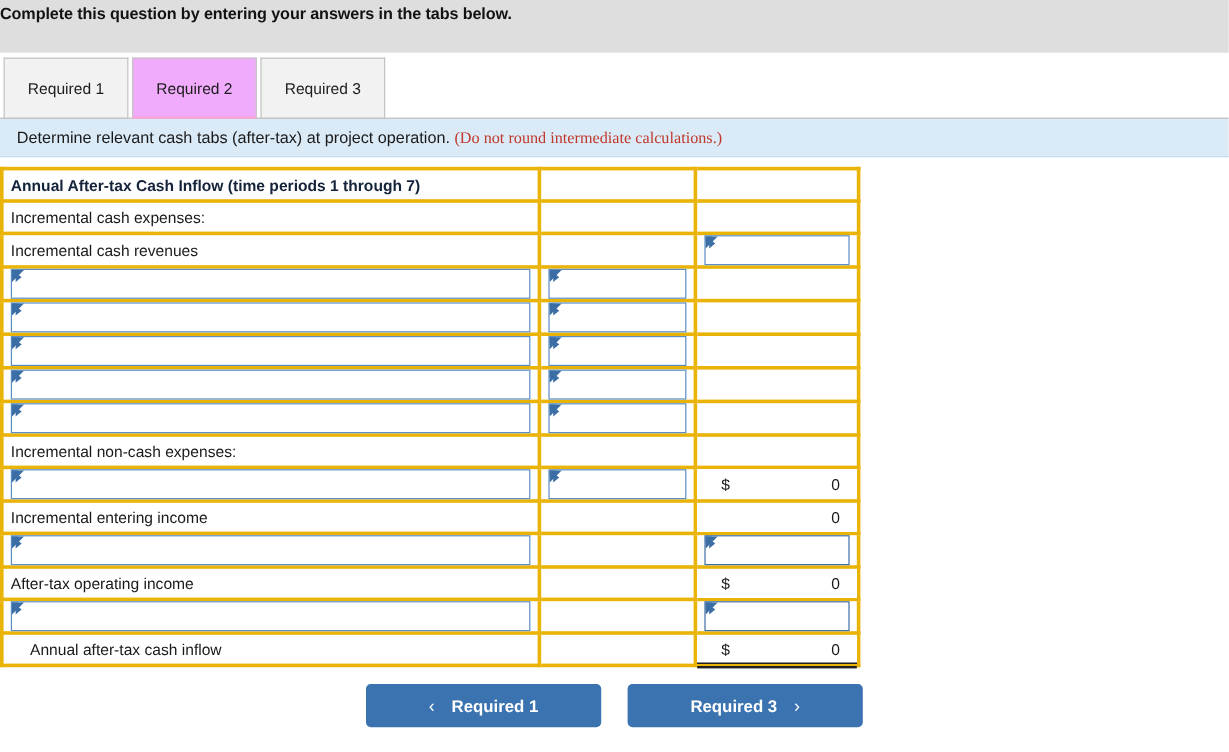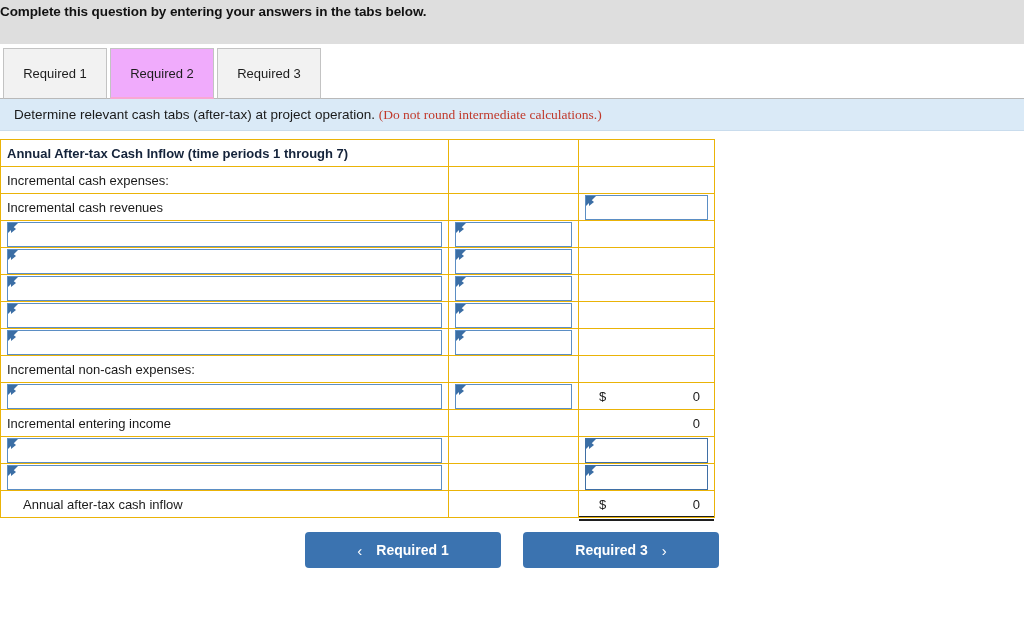--- a/index.html
+++ b/index.html
@@ -100,21 +100,21 @@
     border-collapse: collapse;
     table-layout: fixed;
     width: 714px;
     font-size: 13px;
   }
   table.sheet col.c-label { width: 448px; }
   table.sheet col.c-mid   { width: 130px; }
   table.sheet col.c-val   { width: 136px; }
 
   table.sheet td {
-    border: 1px solid #eab308;
+    border: 3px solid #eab308;
     height: 27px;
     padding: 0 6px;
     box-sizing: border-box;
     vertical-align: middle;
     background: #ffffff;
   }
 
   td.hdr {
     background: #7cade3;
     font-weight: bold;
@@ -400,20 +400,30 @@
         </span>
       </td>
       <td></td>
       <td class="ctrl">
         <span class="inputbox marker dark">
           <span class="val-text"></span>
         </span>
       </td>
     </tr>
 
+    <tr>
+      <td class="label">After-tax operating income</td>
+      <td></td>
+      <td class="val">
+        <span class="money">
+          <span class="cur">$</span>
+          <span class="num">0</span>
+        </span>
+      </td>
+    </tr>
 
     <tr>
       <td class="ctrl">
         <span class="inputbox marker">
           <span class="val-text"></span>
         </span>
       </td>
       <td></td>
       <td class="ctrl">
         <span class="inputbox marker dark">

